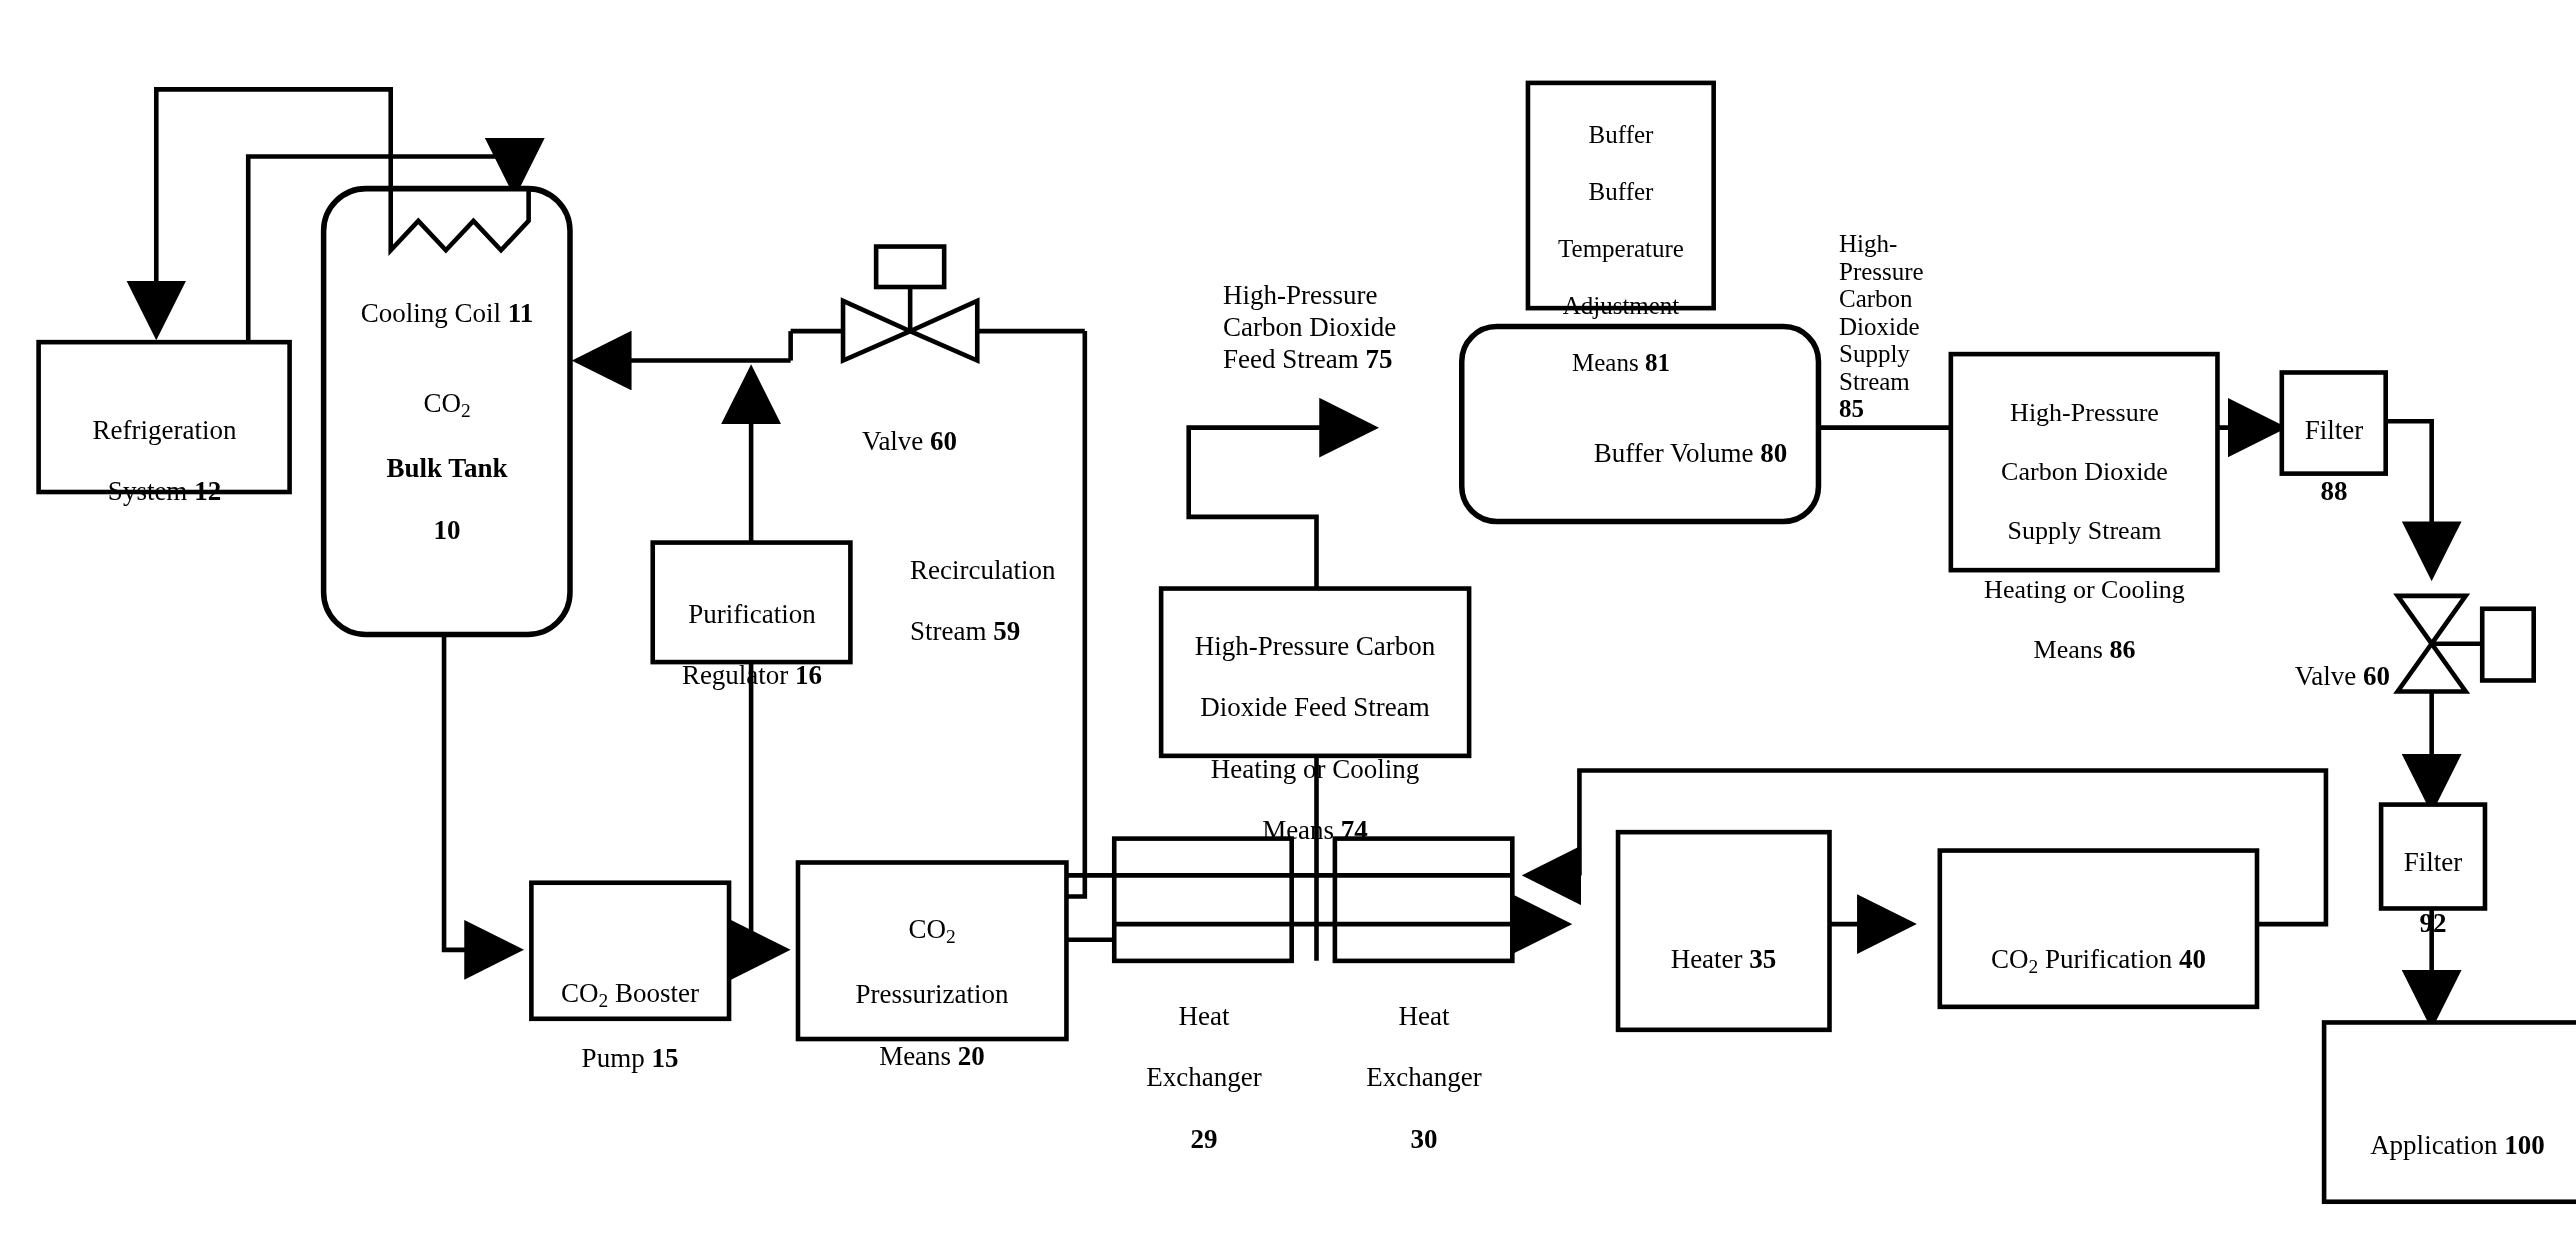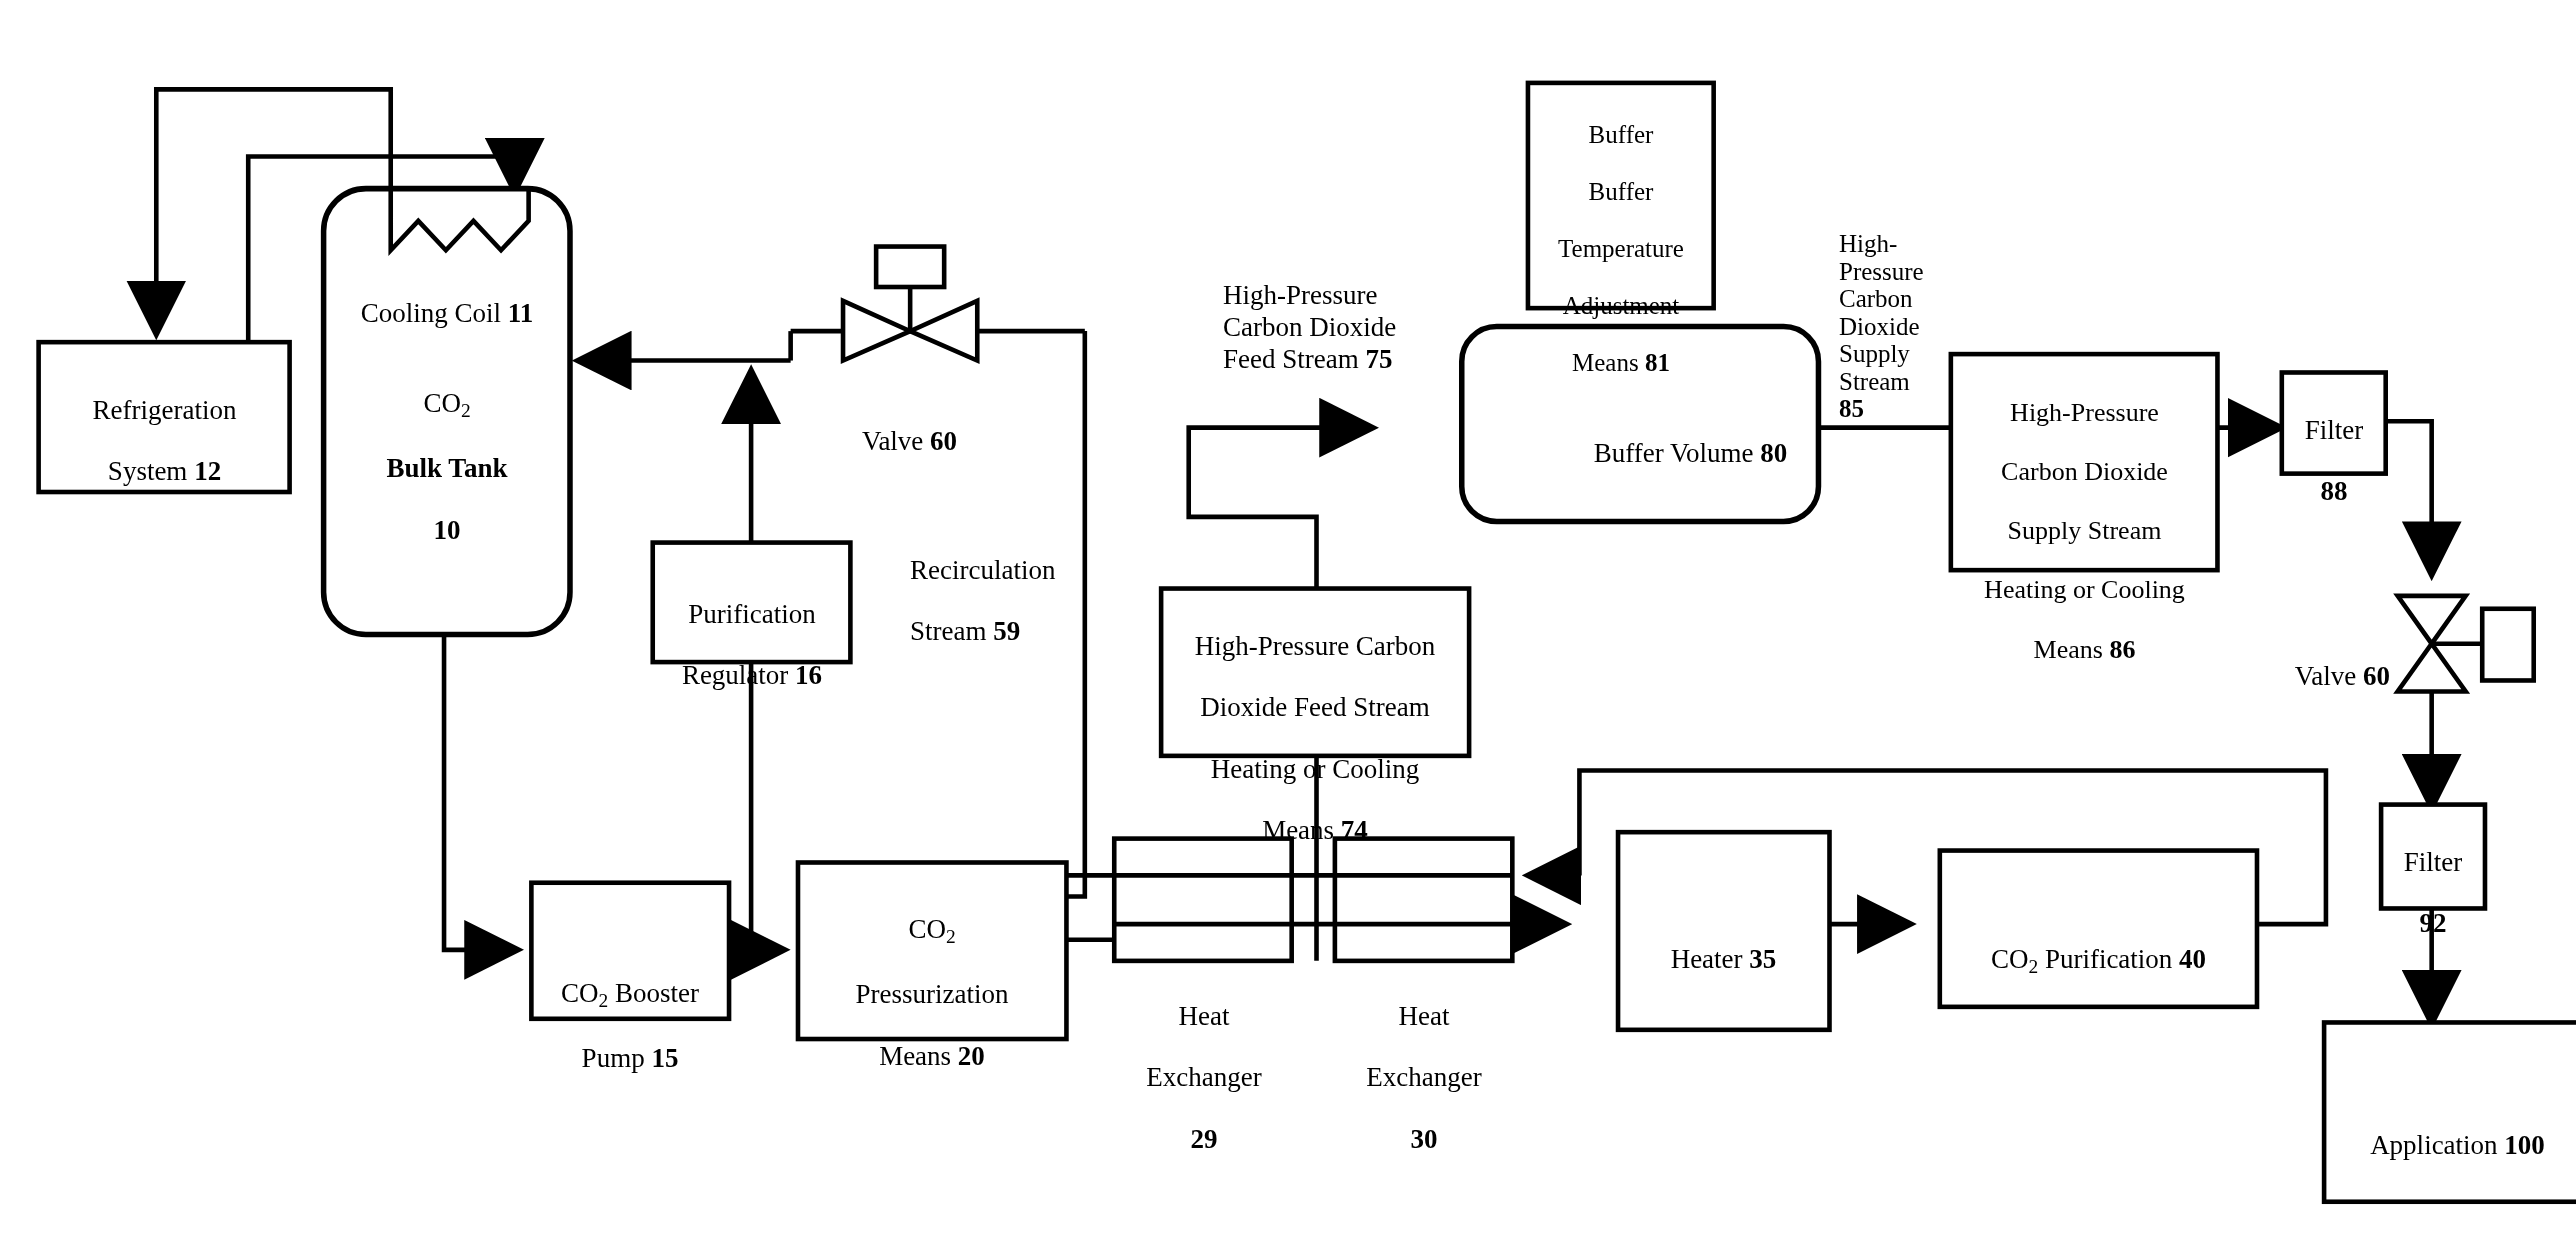--- a/index.html
+++ b/index.html
@@ -169,21 +169,21 @@
 
     <rect class="bx" x="2590" y="875" width="113" height="113"></rect>
 
     <g>
       <path class="ln" d="M2645,988 L2645,1110" marker-end="url(#ar)"></path>
     </g>
 
     <rect class="bx" x="2528" y="1112" width="290" height="195"></rect>
   </svg>
 
-  <div class="lbl" style="left:39px;top:364px;width:251px;">
+  <div class="lbl" style="left:39px;top:384px;width:251px;">
     <span>Refrigeration</span><br>
     <span>System </span><b>12</b>
   </div>
 
   <div class="lbl" style="left:324px;top:267px;width:246px;">
     <span>Cooling Coil </span><b>11</b>
   </div>
 
   <div class="lbl" style="left:324px;top:357px;width:246px;">
     <span>CO</span><sub>2</sub><br>

